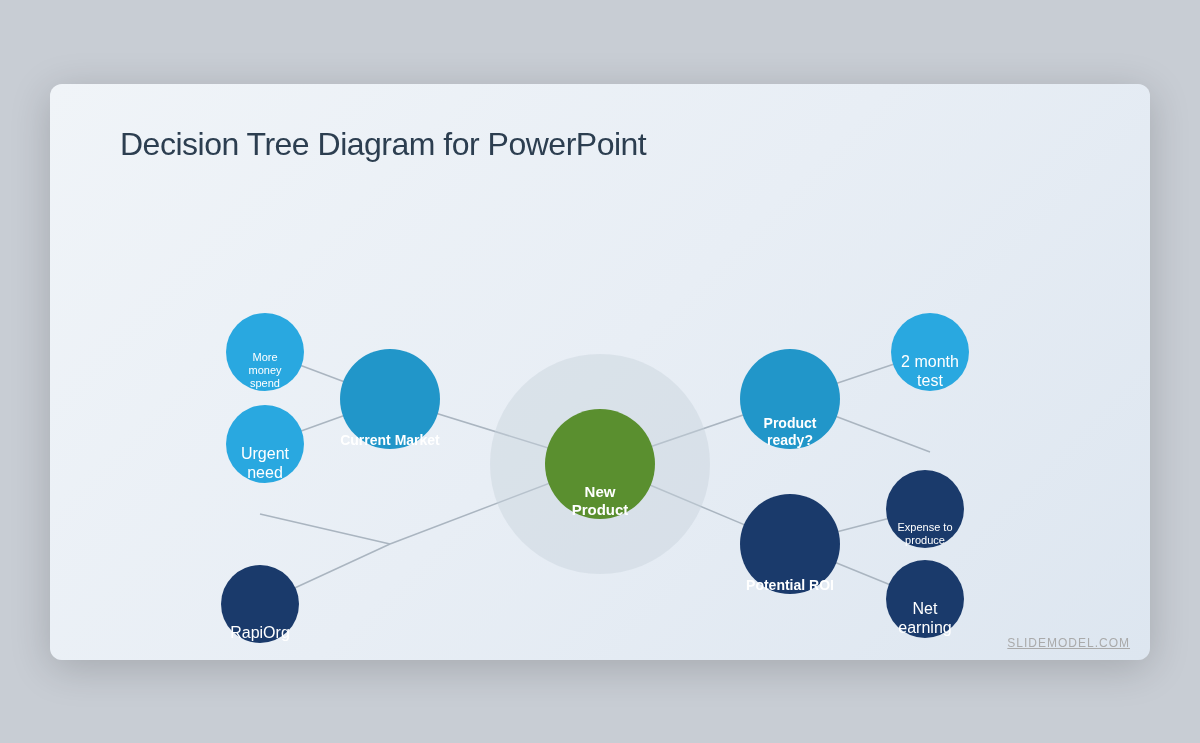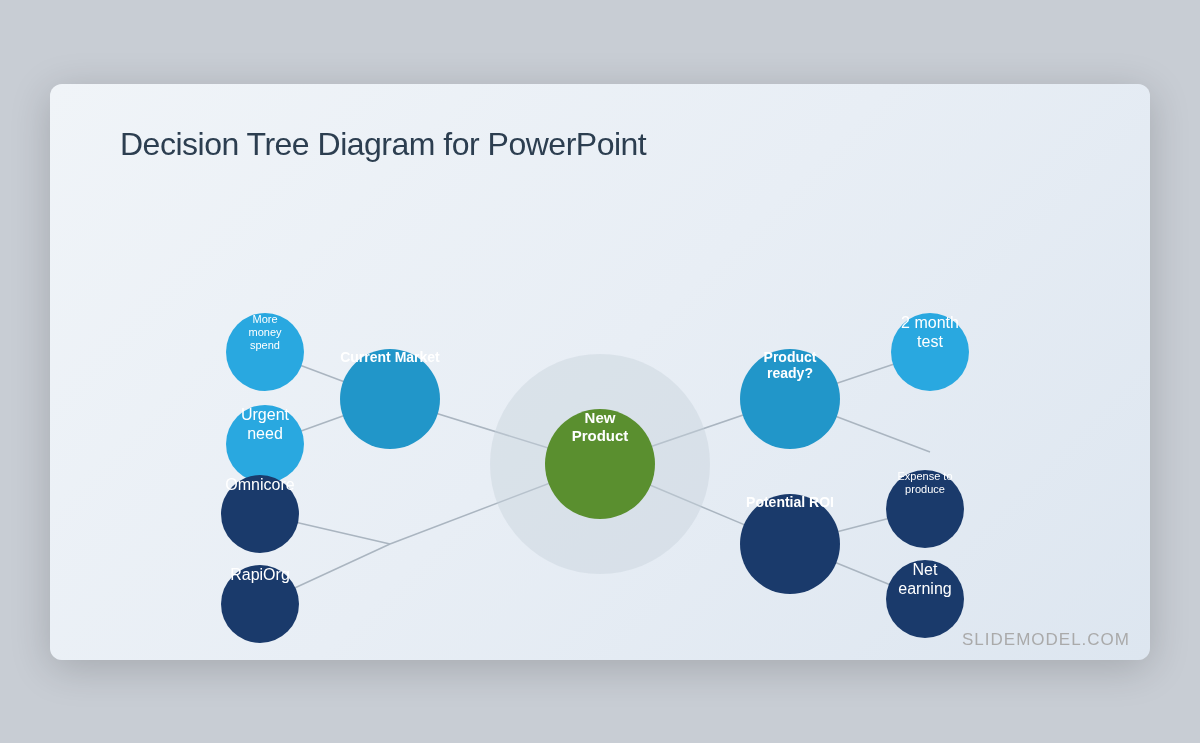--- a/index.html
+++ b/index.html
@@ -41,21 +41,21 @@
       position: absolute;
       top: 0; left: 0;
       width: 100%; height: 100%;
       pointer-events: none;
     }
     
     .node {
       position: absolute;
       border-radius: 50%;
       display: flex;
-      align-items: flex-start;
+      align-items: flex-end;
       justify-content: center;
       text-align: center;
       color: white;
       font-weight: 600;
       line-height: 1.2;
       transform: translate(-50%, -50%);
     }
     
     .node-center {
       width: 110px;
@@ -98,23 +98,24 @@
       background: rgba(200,210,220,0.45);
       border-radius: 50%;
       left: 550px;
       top: 260px;
       transform: translate(-50%, -50%);
     }
     .watermark {
       position: absolute;
       bottom: 10px;
       right: 20px;
-      font-size: 17px;
+      font-size: 12px;
       color: #aaa;
       letter-spacing: 1px;
+      text-decoration: underline;
     }
   </style>
 </head>
 <body>
 
 <div class="slide">
   <div class="slide-title">Decision Tree Diagram for PowerPoint</div>
 
   <div class="diagram-area">
 
@@ -162,23 +163,20 @@
 money
 spend</span>
     </div>
 
     <div class="node node-small node-blue-med" style="left:215px; top:240px;">
       <span>Urgent
 need</span>
     </div>
 
 
-    <div class="node node-small node-dark-blue" style="left:210px; top:310px;">
-      <span>Omnicore</span>
-    </div>
 
     <div class="node node-small node-dark-blue" style="left:210px; top:400px;">
       <span>RapiOrg</span>
     </div>
 
     <div class="node node-large node-blue-light" style="left:740px; top:195px;">
       <span>Product
 ready?</span>
     </div>
 

